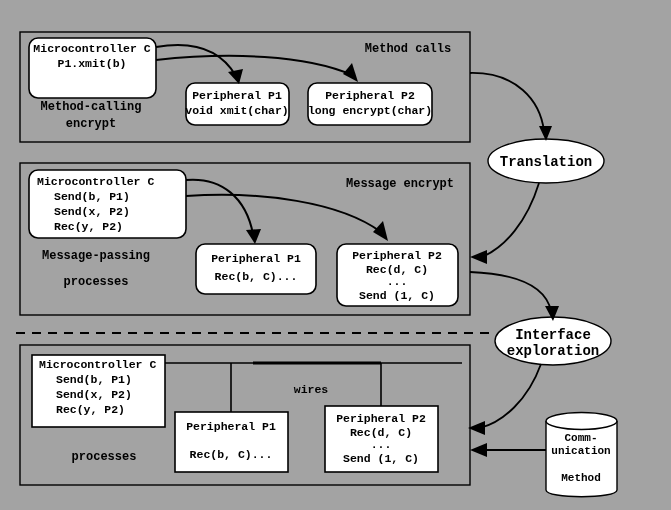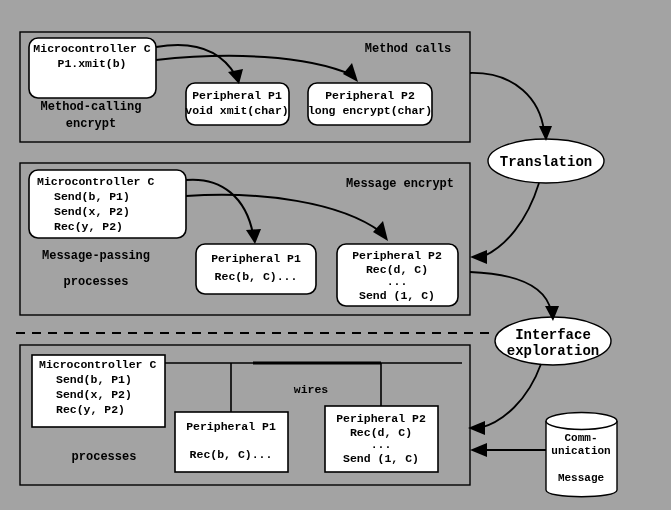--- a/index.html
+++ b/index.html
@@ -230,15 +230,15 @@
 
   <div class="txt t-label txt-center" style="left:104px; top:450px;">processes</div>
 
   <div class="txt t-ellipse txt-center" style="left:546px; top:154px;">Translation</div>
 
   <div class="txt t-ellipse txt-center" style="left:553px; top:327px;">Interface</div>
   <div class="txt t-ellipse txt-center" style="left:553px; top:343px;">exploration</div>
 
   <div class="txt t-cyl txt-center" style="left:581px; top:432px;">Comm-</div>
   <div class="txt t-cyl txt-center" style="left:581px; top:445px;">unication</div>
-  <div class="txt t-cyl txt-center" style="left:581px; top:472px;">Message</div>
+  <div class="txt t-cyl txt-center" style="left:581px; top:472px;">Method</div>
 
 </div>
 
 </body></html>

